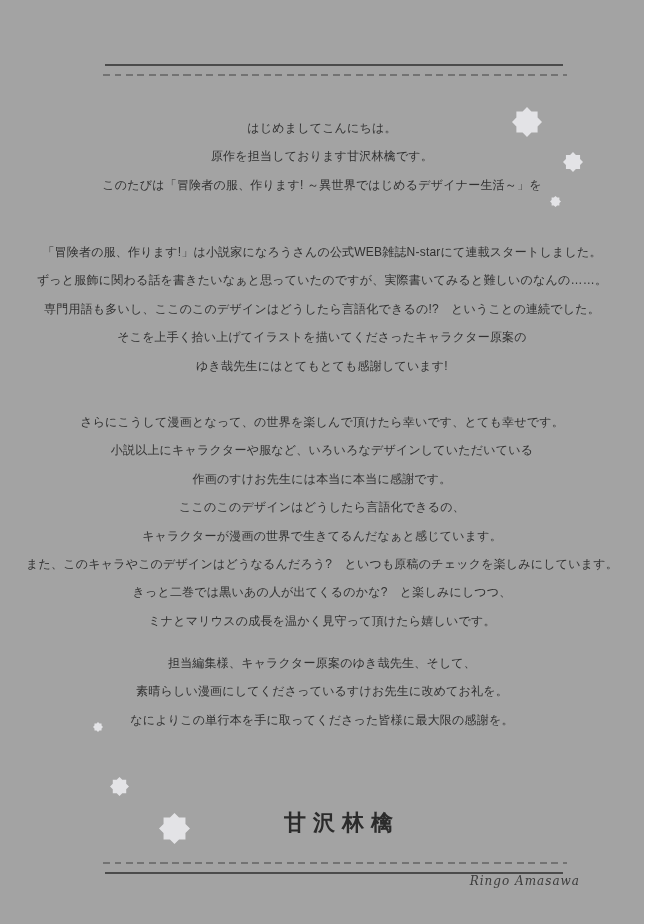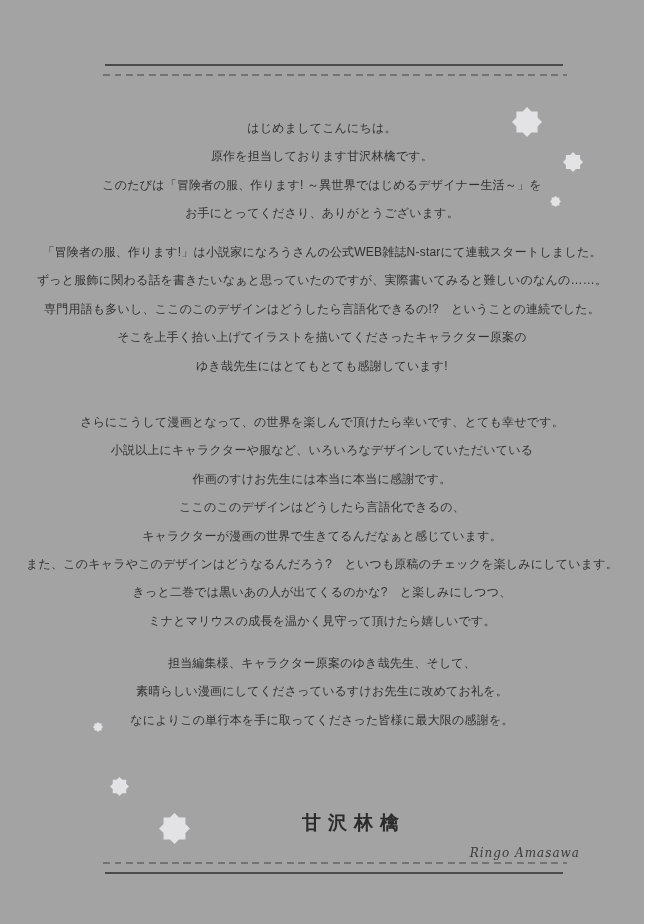--- a/index.html
+++ b/index.html
@@ -56,31 +56,31 @@
   .author {
     position: absolute;
     left: 0;
     right: 0;
     top: 811px;
     text-align: center;
     line-height: 24px;
   }
   .author span {
     position: relative;
-    left: 32px;
-    font-size: 19px;
+    left: 20px;
+    font-size: 22px;
     font-weight: bold;
     letter-spacing: 7px;
     color: #2b2b2b;
   }
 
   
   .signature {
     position: absolute;
-    top: 846px;
+    top: 874px;
     right: 64px;
     font-family: "DejaVu Serif", serif;
     font-style: italic;
     font-size: 12px;
     letter-spacing: 1px;
     color: #3c3c3c;
   }
 
   
   .flower {
@@ -119,21 +119,20 @@
       <polygon points="100,0 129.3,29.3 170.7,29.3 170.7,70.7 200,100 170.7,129.3 170.7,170.7 129.3,170.7 100,200 70.7,170.7 29.3,170.7 29.3,129.3 0,100 29.3,70.7 29.3,29.3 70.7,29.3" fill="#e3e3e6"></polygon>
     </svg>
   <svg class="flower flower-6" viewBox="0 0 200 200">
       <polygon points="100,0 129.3,29.3 170.7,29.3 170.7,70.7 200,100 170.7,129.3 170.7,170.7 129.3,170.7 100,200 70.7,170.7 29.3,170.7 29.3,129.3 0,100 29.3,70.7 29.3,29.3 70.7,29.3" fill="#e3e3e6"></polygon>
     </svg>
 
   <div class="para para-1">
       <div class="line">はじめましてこんにちは。</div>
       <div class="line">原作を担当しております甘沢林檎です。</div>
       <div class="line">このたびは「冒険者の服、作ります! ～異世界ではじめるデザイナー生活～」を</div>
-      <div class="line">お手にとってくださり、ありがとうございます。</div>
     </div>
   <div class="para para-2">
       <div class="line">「冒険者の服、作ります!」は小説家になろうさんの公式WEB雑誌N-starにて連載スタートしました。</div>
       <div class="line">ずっと服飾に関わる話を書きたいなぁと思っていたのですが、実際書いてみると難しいのなんの……。</div>
       <div class="line">専門用語も多いし、ここのこのデザインはどうしたら言語化できるの!?　ということの連続でした。</div>
       <div class="line">そこを上手く拾い上げてイラストを描いてくださったキャラクター原案の</div>
       <div class="line">ゆき哉先生にはとてもとても感謝しています!</div>
     </div>
   <div class="para para-3">
       <div class="line">さらにこうして漫画となって、の世界を楽しんで頂けたら幸いです、とても幸せです。</div>

